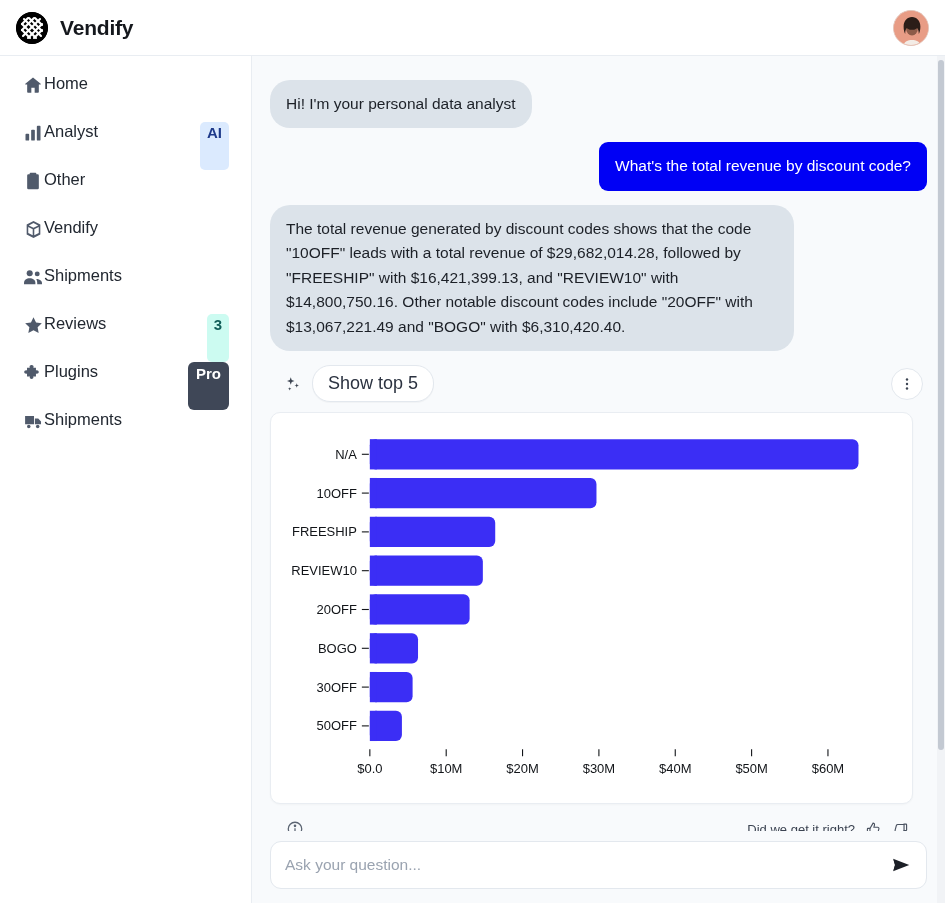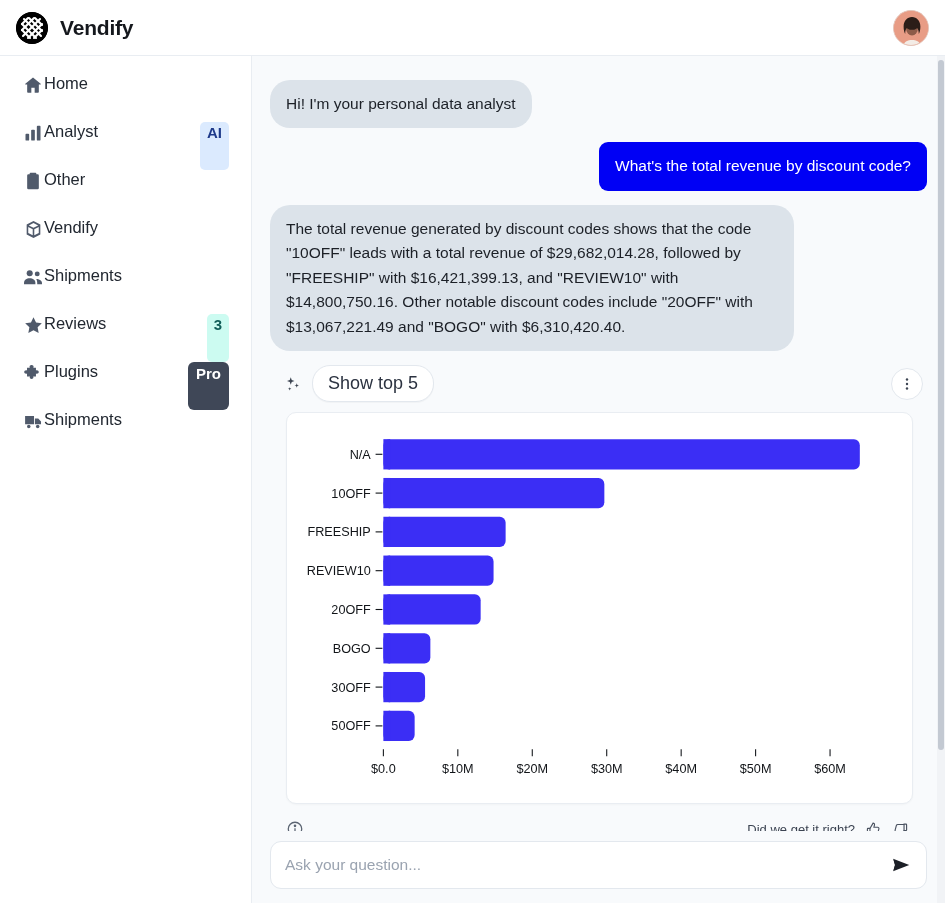--- a/index.html
+++ b/index.html
@@ -102,21 +102,21 @@
     display: flex; align-items: center; justify-content: center;
     cursor: pointer; color: #3c4452;
   }
 
   
   .chart-card {
     background: #ffffff;
     border: 1px solid #e9edf2;
     border-radius: 10px;
     height: 392px;
-    margin: 0 14px 8px 16px;
+    margin: 0 14px 8px 0;
     position: relative;
     box-shadow: 0 1px 2px rgba(16,24,40,.03);
   }
   .chart-svg { display: block; width: 100%; height: 100%; }
   .tick-label { font-family: "Liberation Sans", sans-serif; font-size: 13px; fill: #111418; }
   .axis-line { stroke: #111418; stroke-width: 1.1; }
 
   
   .feedback-row {
     display: flex; align-items: center;

